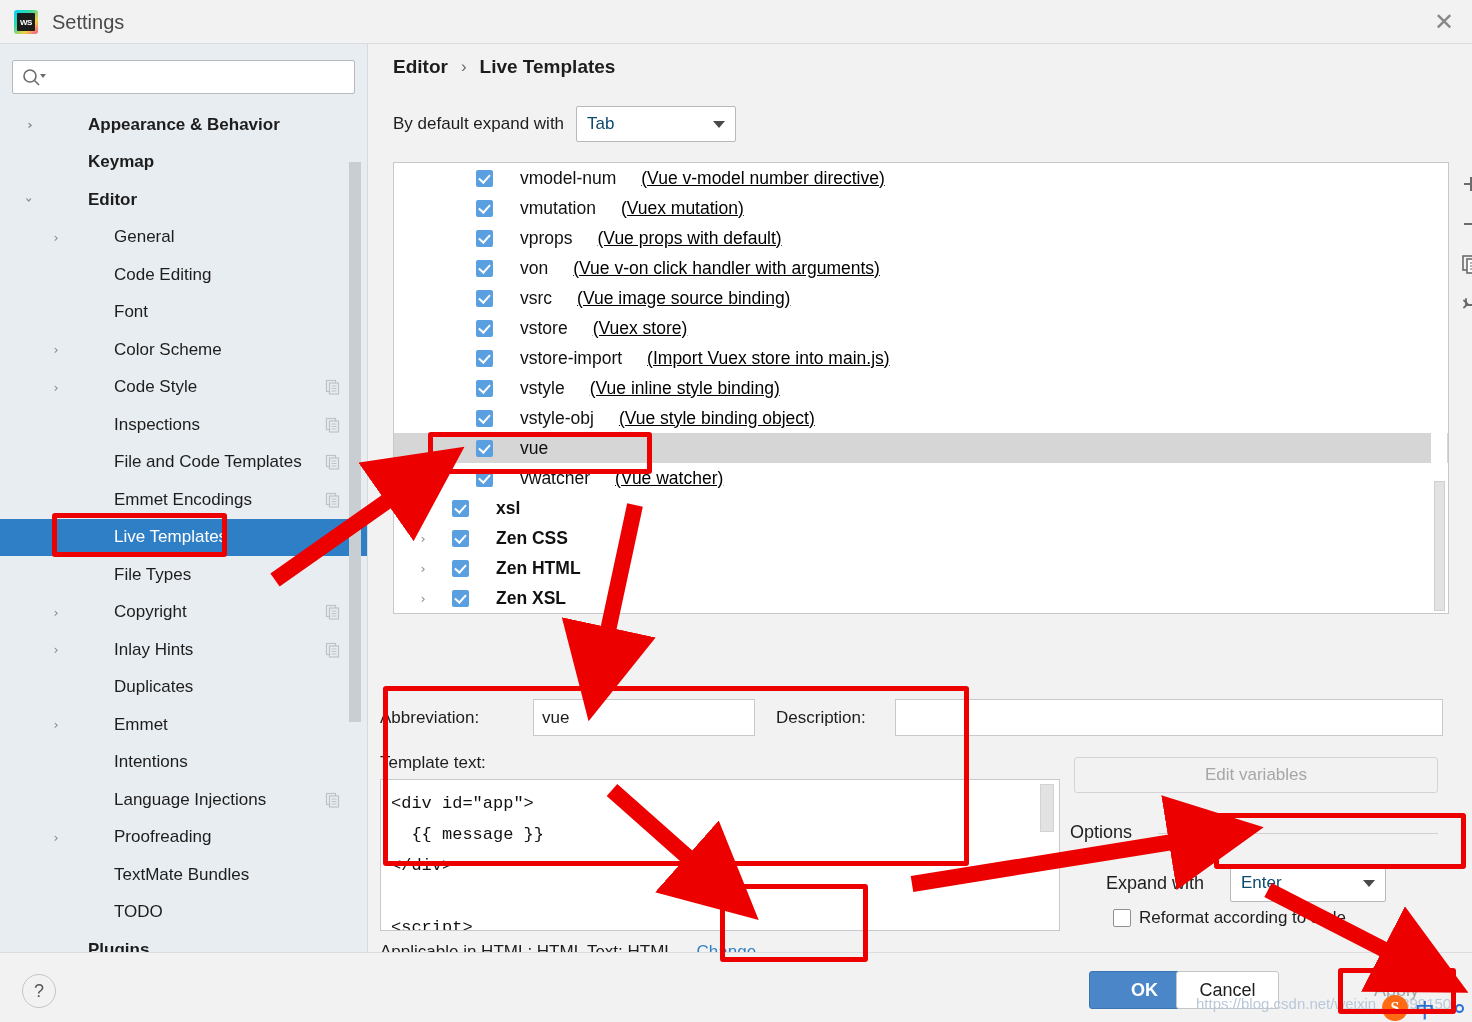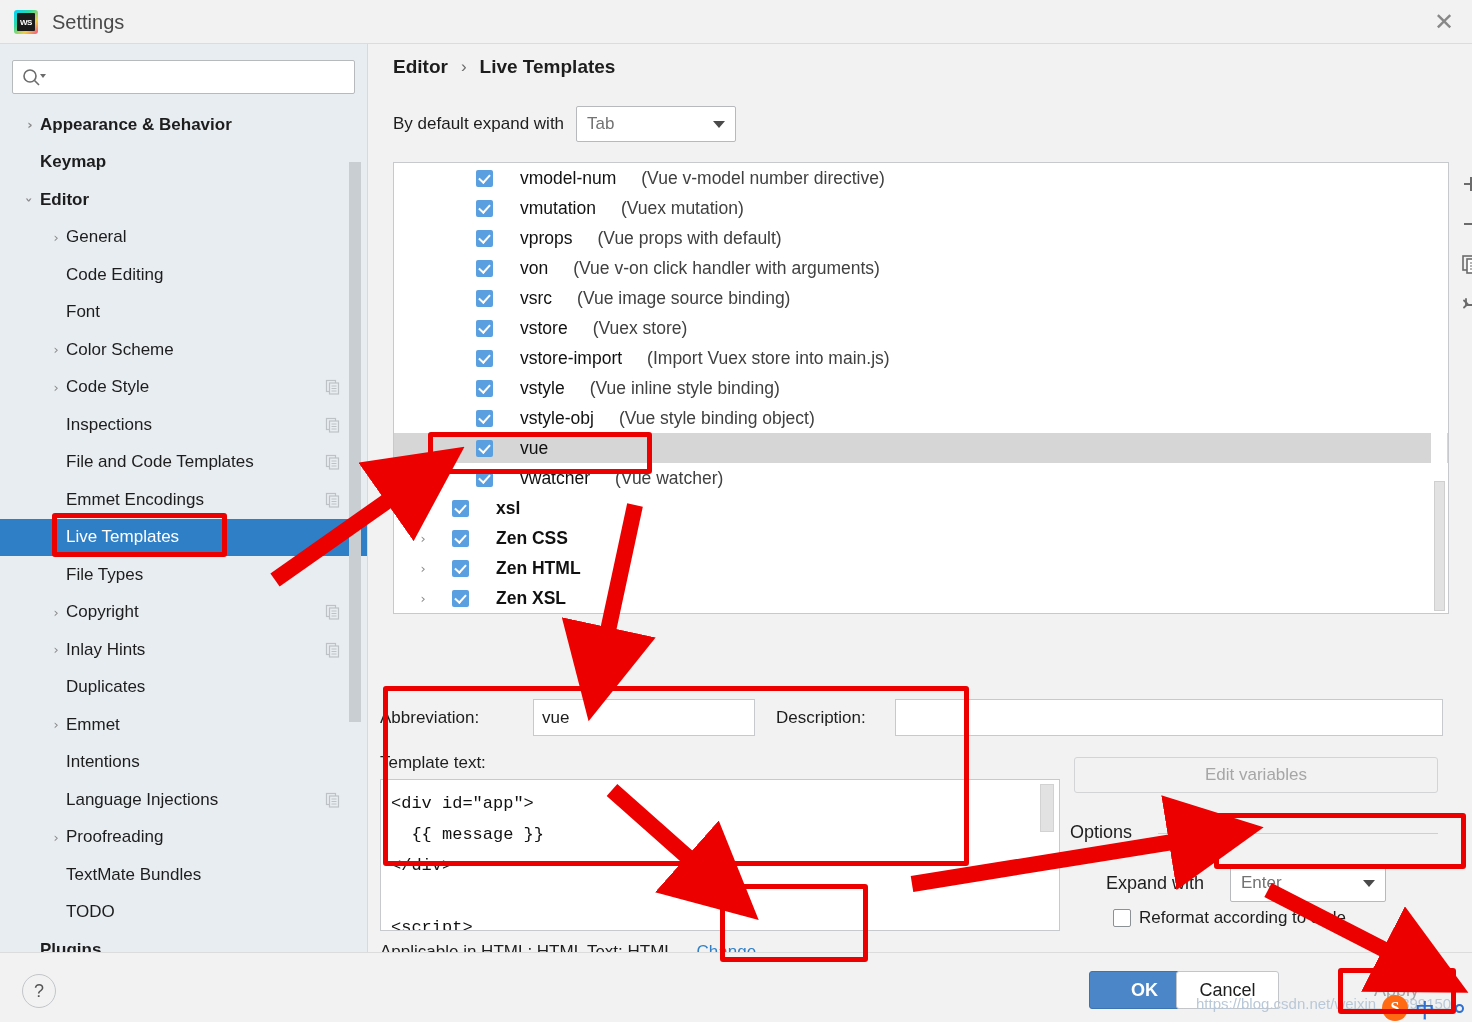--- a/index.html
+++ b/index.html
@@ -76,21 +76,21 @@
   }
   .tree-item.bold { font-weight: bold; }
   .tree-item.selected { background: #2f7fc7; color: #ffffff; }
   .arrow {
     width: 20px; height: 20px; flex: 0 0 auto;
     display: flex; align-items: center; justify-content: center;
     color: #8a8a8a; font-size: 13px; font-family: "DejaVu Sans", sans-serif;
   }
   .arrow.placeholder { visibility: hidden; }
   .arrow.down { transform: rotate(90deg); }
-  .tree-label { flex: 1 1 auto; }
+  .tree-label { flex: 1 1 auto; margin-left: 48px; }
   .copy-badge {
     width: 16px; height: 16px; margin-right: 26px; flex: 0 0 auto; opacity: .55;
   }
   .copy-badge svg { display: block; }
 
   
   .d0 { padding-left: 20px; }
   .d1 { padding-left: 46px; }
 
   #sidebar-scrollbar-track {
@@ -119,21 +119,21 @@
 
   #expandrow {
     position: absolute; left: 25px; top: 62px; display: flex; align-items: center; gap: 12px;
   }
   #expandrow .lbl { font-size: 17px; }
   .combo {
     background: #ffffff; border: 1px solid #b6babd; border-radius: 2px;
     height: 36px; display: flex; align-items: center; cursor: pointer;
     position: relative; padding: 0 10px;
   }
-  .combo .val { font-size: 17px; color: #737373; flex: 1 1 auto; }
+  .combo .val { font-size: 17px; color: #0c4a6e; flex: 1 1 auto; }
   .combo .caret {
     width: 0; height: 0; border-left: 6px solid transparent; border-right: 6px solid transparent;
     border-top: 7px solid #4a4a4a; margin-left: 16px; flex: 0 0 auto;
   }
   #expand-combo { width: 160px; }
 
   
   #list-area {
     position: absolute; left: 25px; top: 118px; width: 1056px; height: 452px;
     background: #ffffff; border: 1px solid #c6cacd;
@@ -152,21 +152,21 @@
   .cb {
     width: 17px; height: 17px; flex: 0 0 auto; margin-right: 9px;
     border-radius: 2px; background: #5a9fe0; position: relative; cursor: pointer;
   }
   .cb::after {
     content: ""; position: absolute; left: 5px; top: 2px; width: 5px; height: 9px;
     border: solid #ffffff; border-width: 0 2px 2px 0; transform: rotate(42deg);
   }
   .abbr { color: #111111; }
   .abbr.b { font-weight: bold; }
-  .desc { color: #404040; margin-left: 7px; }
+  .desc { color: #000000; margin-left: 7px; text-decoration: underline; }
 
   #list-sb-track {
     position: absolute; right: 1px; top: 1px; width: 16px; bottom: 1px; background: #ffffff;
   }
   #list-sb-thumb {
     position: absolute; right: 3px; top: 318px; width: 11px; height: 130px;
     background: #e2e2e2; border: 1px solid #cfcfcf;
   }
 
   #list-toolbar {

